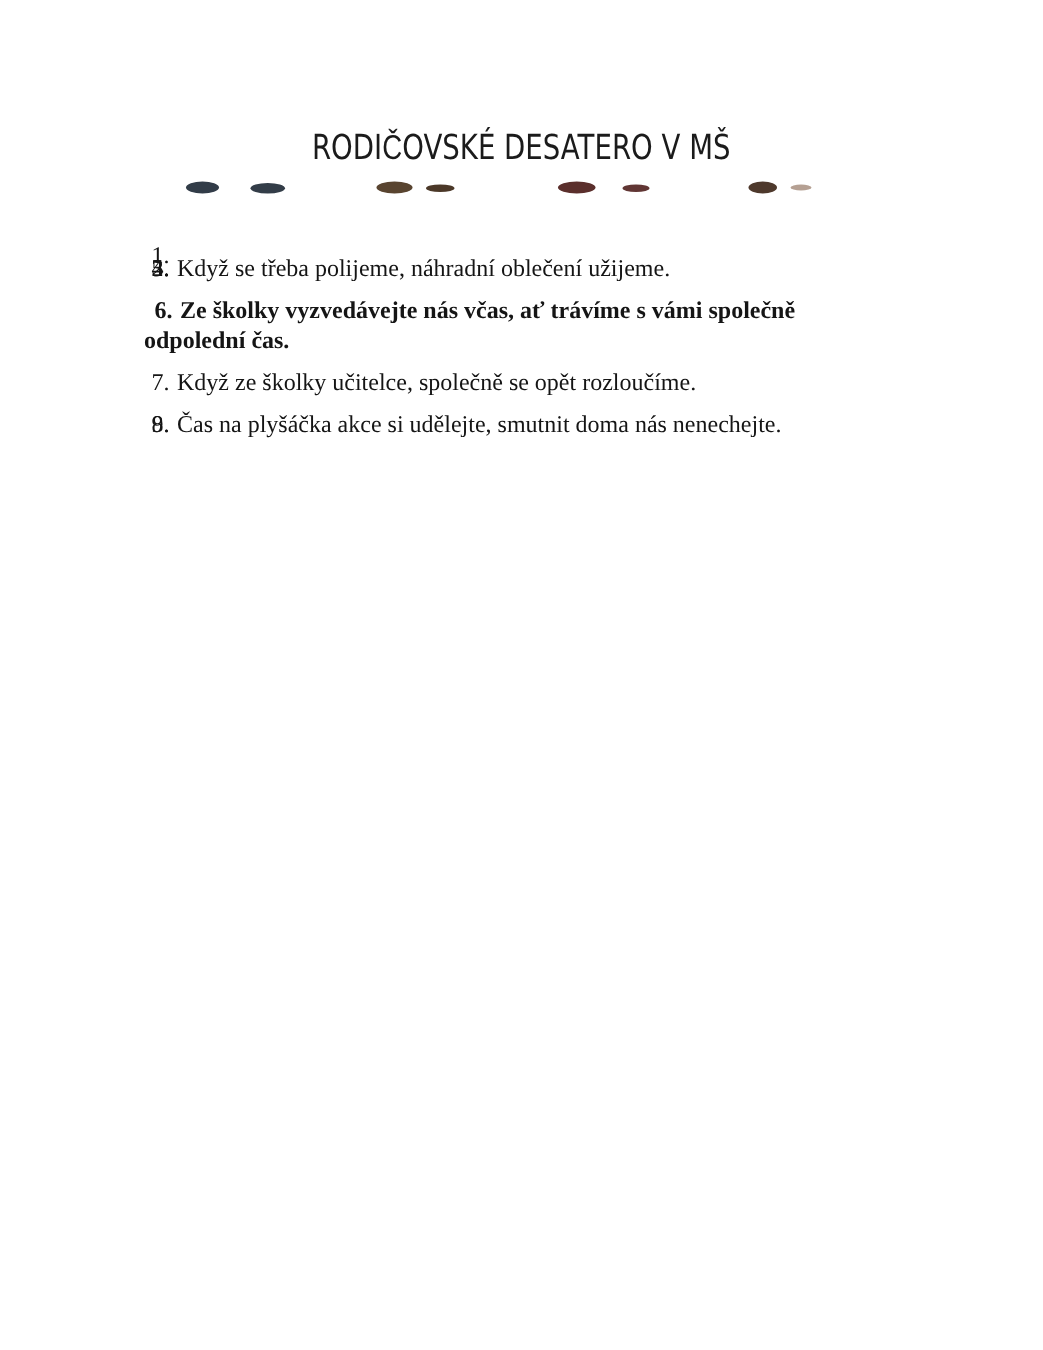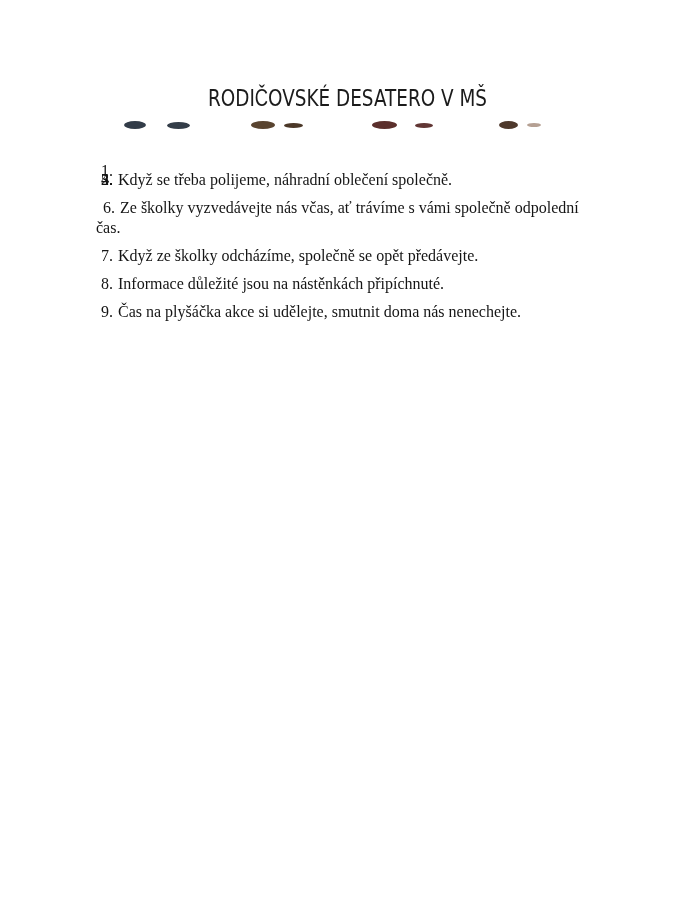--- a/index.html
+++ b/index.html
@@ -68,20 +68,21 @@
     left: 0;
     top: 0;
     width: 17px;
     text-align: right;
     white-space: nowrap;
   }
   
   .desatero-list li.marker-inside {
     padding-left: 0;
     text-indent: 7px;
+    font-weight: bold;
   }
   .desatero-list li.marker-inside .num {
     position: static;
     width: auto;
     text-align: left;
     margin-right: 5px;
   }
 </style>
 </head>
 <body>
@@ -99,20 +100,20 @@
       <div class="fragment" style="left: 415px; top: 123px; width: 18px; height: 5px; background: rgb(97, 54, 52);"></div>
       <div class="fragment" style="left: 499px; top: 121px; width: 19px; height: 8px; background: rgb(78, 57, 44);"></div>
       <div class="fragment" style="left: 527px; top: 123px; width: 14px; height: 4px; background: rgb(181, 160, 147);"></div>
     </div>
 
   <ol class="desatero-list" id="desatero-list">
       <li><span class="num">1.</span></li>
       <li><span class="num">2.</span></li>
       <li><span class="num">3.</span></li>
       <li><span class="num">4.</span></li>
-      <li><span class="num">5.</span><span class="txt">Když se třeba polijeme, náhradní oblečení společně.</span></li>
+      <li><span class="num">5.</span><span class="txt">Když se třeba polijeme, náhradní oblečení užijeme.</span></li>
       <li class="marker-inside"><span class="num">6.</span><span class="txt">Ze školky vyzvedávejte nás včas, ať trávíme s vámi společně odpolední čas.</span></li>
-      <li><span class="num">7.</span><span class="txt">Když ze školky odcházíme, společně se opět předávejte.</span></li>
-      <li><span class="num">8.</span><span class="txt">Informace důležité jsou na nástěnkách připíchnuté.</span></li>
+      <li><span class="num">7.</span><span class="txt">Když ze školky učitelce, společně se opět rozloučíme.</span></li>
+      <li><span class="num">8.</span></li>
       <li><span class="num">9.</span><span class="txt">Čas na plyšáčka akce si udělejte, smutnit doma nás nenechejte.</span></li>
     </ol>
 
 </div>
 
 </body></html>

